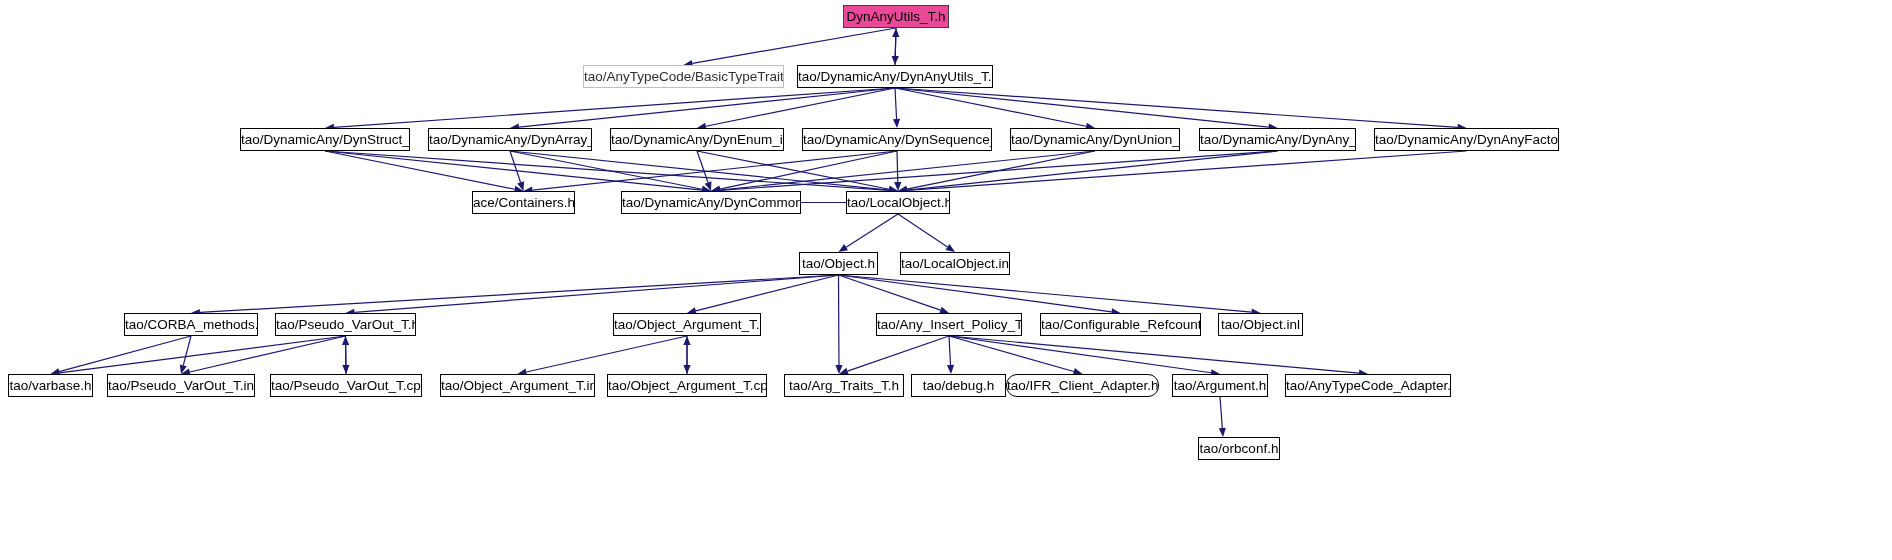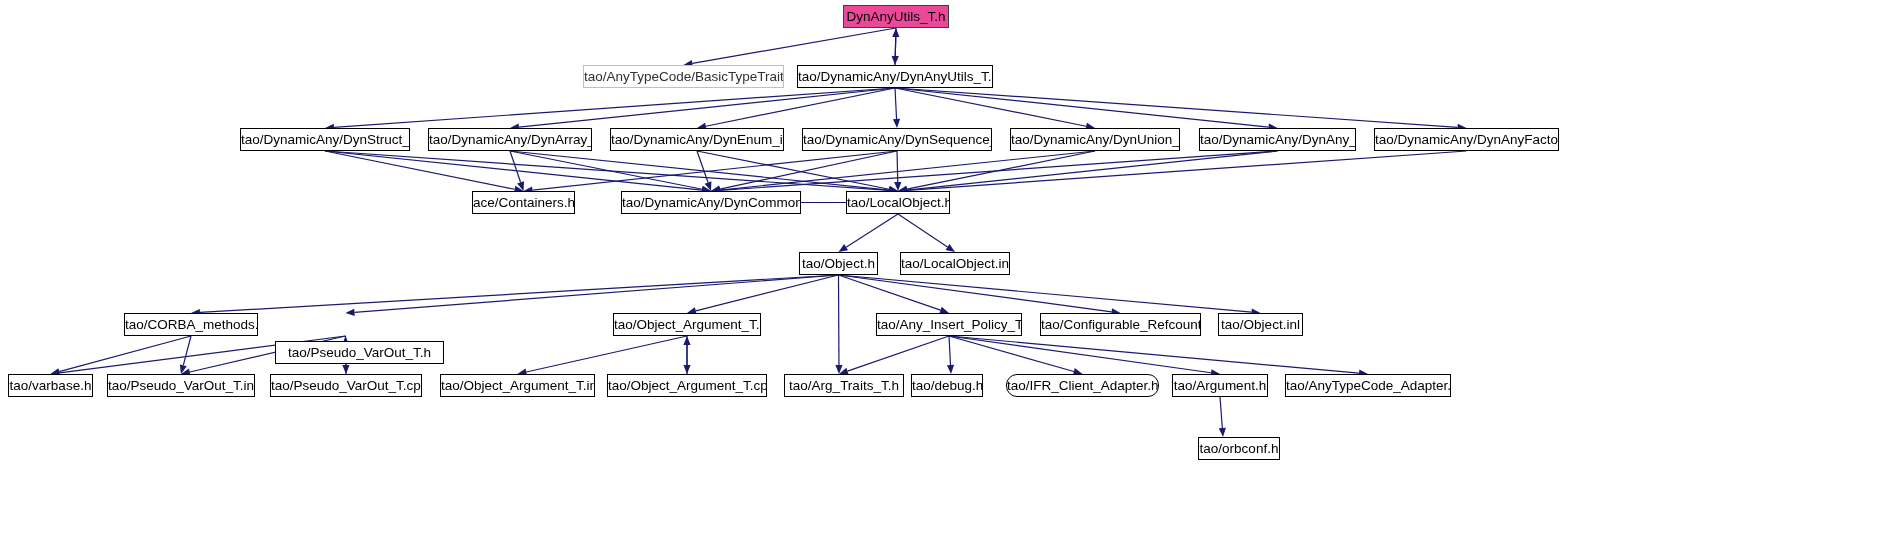--- a/index.html
+++ b/index.html
@@ -164,30 +164,30 @@
       <div class="node" style="left: 802px; top: 128px; width: 190px;">tao/DynamicAny/DynSequence_i.h</div>
       <div class="node" style="left: 1010px; top: 128px; width: 170px;">tao/DynamicAny/DynUnion_i.h</div>
       <div class="node" style="left: 1199px; top: 128px; width: 157px;">tao/DynamicAny/DynAny_i.h</div>
       <div class="node" style="left: 1374px; top: 128px; width: 185px;">tao/DynamicAny/DynAnyFactory.h</div>
       <div class="node" style="left: 472px; top: 191px; width: 103px;">ace/Containers.h</div>
       <div class="node" style="left: 621px; top: 191px; width: 180px;">tao/DynamicAny/DynCommon.h</div>
       <div class="node" style="left: 846px; top: 191px; width: 104px;">tao/LocalObject.h</div>
       <div class="node" style="left: 799px; top: 252px; width: 79px;">tao/Object.h</div>
       <div class="node" style="left: 900px; top: 252px; width: 110px;">tao/LocalObject.inl</div>
       <div class="node" style="left: 124px; top: 313px; width: 134px;">tao/CORBA_methods.h</div>
-      <div class="node" style="left: 275px; top: 313px; width: 169px; margin-top: 28px;">tao/Pseudo_VarOut_T.h</div>
+      <div class="node" style="left: 275px; top: 313px; width: 141px;">tao/Pseudo_VarOut_T.h</div>
       <div class="node" style="left: 613px; top: 313px; width: 148px;">tao/Object_Argument_T.h</div>
       <div class="node" style="left: 876px; top: 313px; width: 146px;">tao/Any_Insert_Policy_T.h</div>
       <div class="node" style="left: 1040px; top: 313px; width: 161px;">tao/Configurable_Refcount.h</div>
       <div class="node" style="left: 1218px; top: 313px; width: 85px;">tao/Object.inl</div>
       <div class="node" style="left: 8px; top: 374px; width: 85px;">tao/varbase.h</div>
       <div class="node" style="left: 107px; top: 374px; width: 148px;">tao/Pseudo_VarOut_T.inl</div>
       <div class="node" style="left: 270px; top: 374px; width: 152px;">tao/Pseudo_VarOut_T.cpp</div>
       <div class="node" style="left: 440px; top: 374px; width: 155px;">tao/Object_Argument_T.inl</div>
       <div class="node" style="left: 607px; top: 374px; width: 160px;">tao/Object_Argument_T.cpp</div>
       <div class="node" style="left: 784px; top: 374px; width: 120px;">tao/Arg_Traits_T.h</div>
-      <div class="node" style="left: 911px; top: 374px; width: 72px;">tao/debug.h</div>
+      <div class="node" style="left: 911px; top: 374px; width: 95px;">tao/debug.h</div>
       <div class="node" style="left: 1006px; top: 374px; width: 153px; border-radius: 11px;">tao/IFR_Client_Adapter.h</div>
       <div class="node" style="left: 1172px; top: 374px; width: 96px;">tao/Argument.h</div>
       <div class="node" style="left: 1285px; top: 374px; width: 166px;">tao/AnyTypeCode_Adapter.h</div>
       <div class="node" style="left: 1182px; top: 437px; width: 82px; margin-left: 16px;">tao/orbconf.h</div>
     </div>
 </div>
 
 </body></html>

